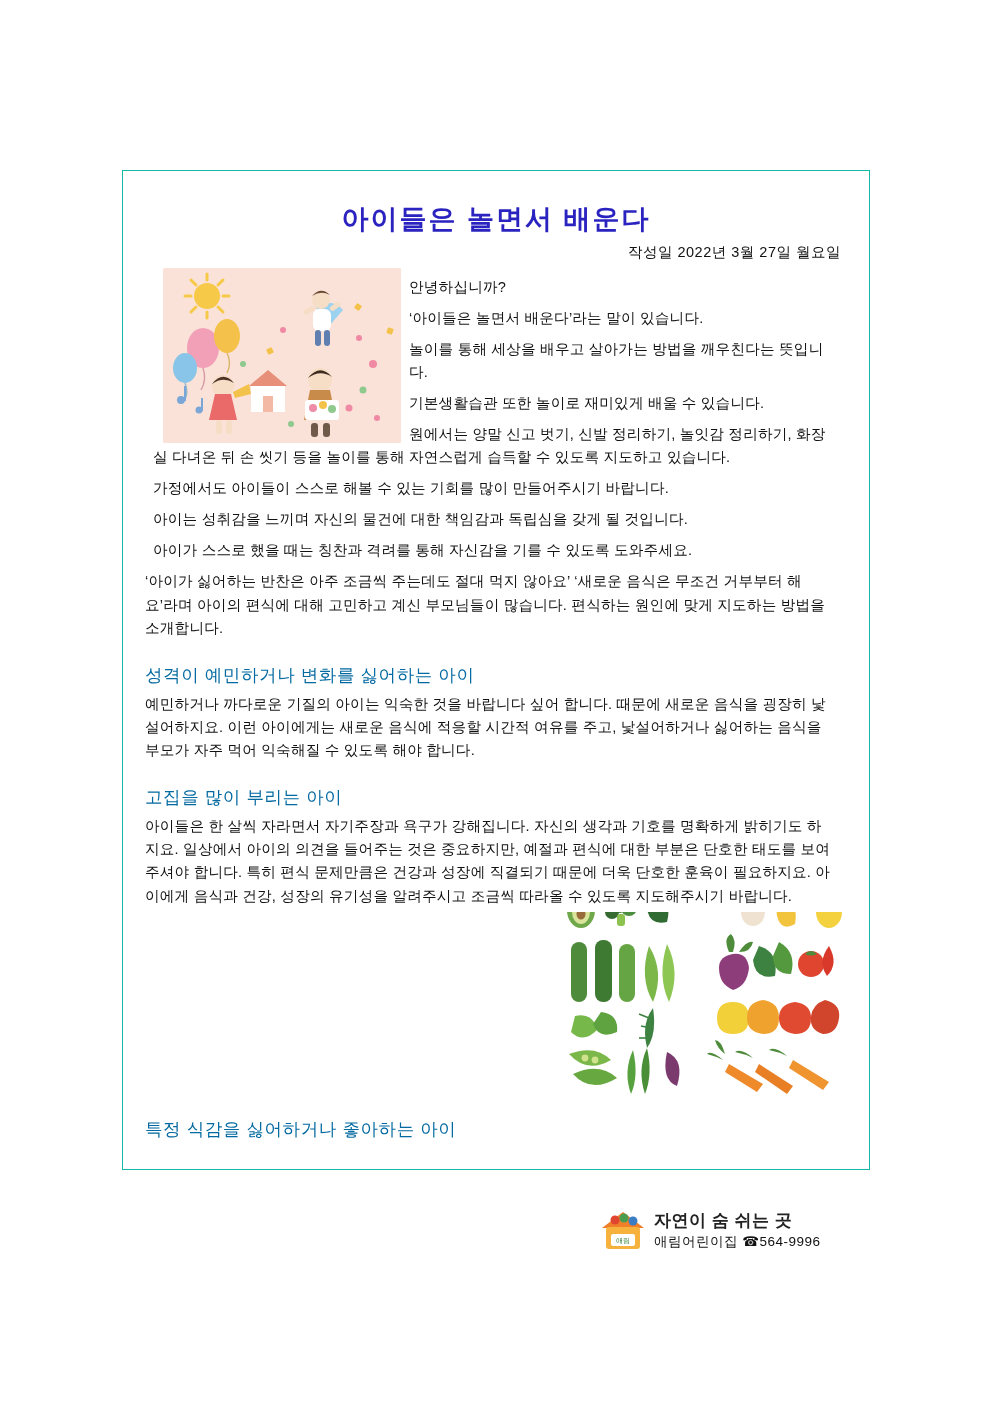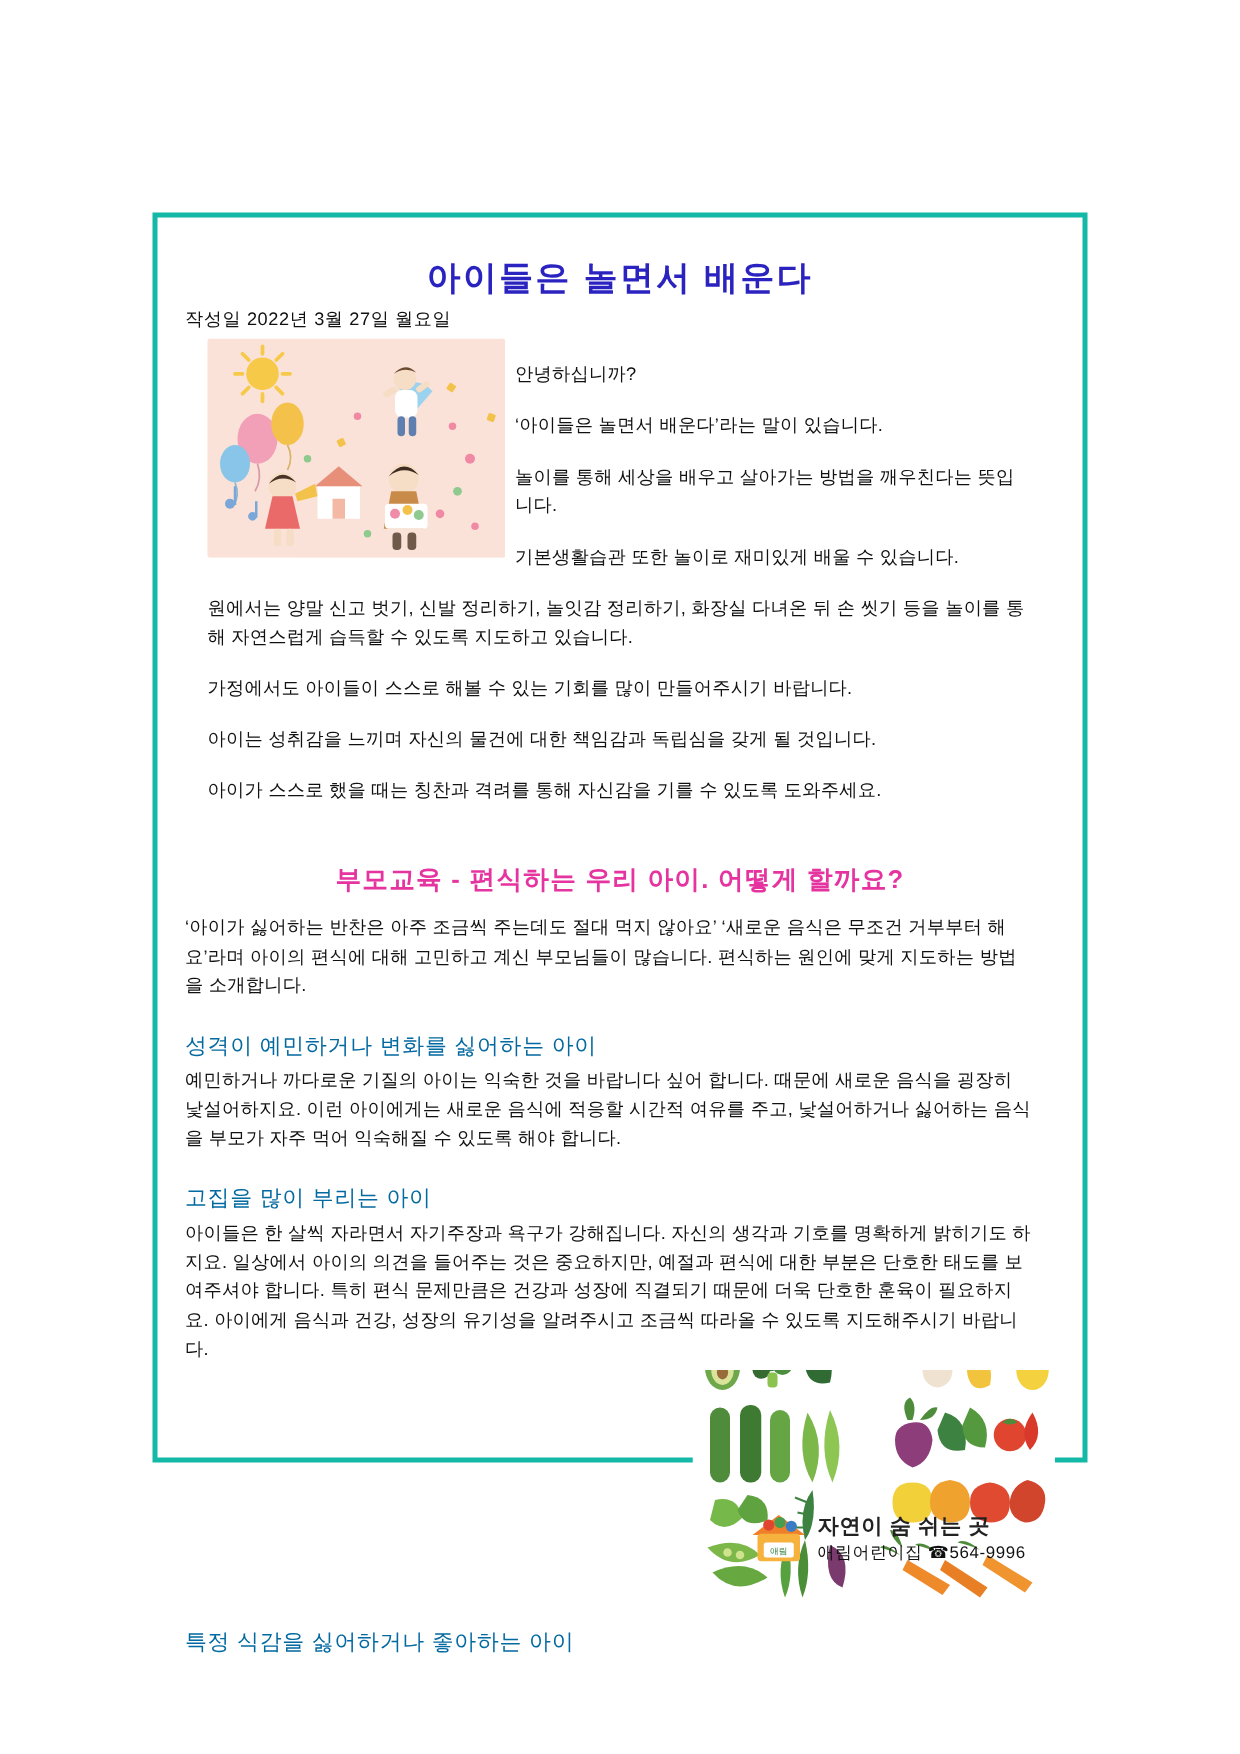--- a/index.html
+++ b/index.html
@@ -20,34 +20,34 @@
     width: 992px;
     height: 1403px;
     background: #fff;
   }
   .doc-frame {
     position: absolute;
     left: 122px;
     top: 170px;
     width: 748px;
     height: 1000px;
-    border: 4px solid #14b8a6;
+    border: 1px solid #14b8a6;
     box-sizing: border-box;
     padding: 20px 22px 10px 22px;
   }
   .doc-title {
     text-align: center;
     color: #2b23c0;
     font-size: 27px;
     font-weight: bold;
     letter-spacing: 2px;
     margin: 10px 0 6px 0;
   }
   .doc-date {
-    text-align: left;
+    text-align: right;
     font-size: 14.5px;
     color: #111;
     margin: 4px 6px 4px 0;
     letter-spacing: 0.5px;
   }
   .intro-block {
     position: relative;
     overflow: hidden;
   }
   .intro-illo {
@@ -60,21 +60,21 @@
     overflow: hidden;
     background: linear-gradient(135deg, #fde4da 0%, #fbe0d6 40%, #f8dcd4 100%);
   }
   .intro-text {
     font-size: 14.6px;
     line-height: 1.58;
     color: #111;
     letter-spacing: 0.2px;
     padding-top: 2px;
   }
-  .intro-text p { margin: 18px; }
+  .intro-text p { margin: 8px; }
   .clearfix::after { content: ""; display: block; clear: both; }
   .section-heading-center {
     text-align: center;
     color: #e534a0;
     font-size: 20.5px;
     font-weight: bold;
     letter-spacing: 1px;
     margin: 26px 0 14px 0;
   }
   .body-text {
@@ -234,21 +234,20 @@
         <p>‘아이들은 놀면서 배운다’라는 말이 있습니다.</p>
         <p>놀이를 통해 세상을 배우고 살아가는 방법을 깨우친다는 뜻입니다.</p>
         <p>기본생활습관 또한 놀이로 재미있게 배울 수 있습니다.</p>
         <p>원에서는 양말 신고 벗기, 신발 정리하기, 놀잇감 정리하기, 화장실 다녀온 뒤 손 씻기 등을 놀이를 통해 자연스럽게 습득할 수 있도록 지도하고 있습니다.</p>
         <p>가정에서도 아이들이 스스로 해볼 수 있는 기회를 많이 만들어주시기 바랍니다.</p>
         <p>아이는 성취감을 느끼며 자신의 물건에 대한 책임감과 독립심을 갖게 될 것입니다.</p>
         <p>아이가 스스로 했을 때는 칭찬과 격려를 통해 자신감을 기를 수 있도록 도와주세요.</p>
       </div>
     </div>
 
-    <h2 class="section-heading-center">부모교육 - 편식하는 우리 아이. 어떻게 할까요?</h2>
 
     <p class="body-text">‘아이가 싫어하는 반찬은 아주 조금씩 주는데도 절대 먹지 않아요’ ‘새로운 음식은 무조건 거부부터 해요’라며 아이의 편식에 대해 고민하고 계신 부모님들이 많습니다. 편식하는 원인에 맞게 지도하는 방법을 소개합니다.</p>
 
     <h3 class="sub-heading">성격이 예민하거나 변화를 싫어하는 아이</h3>
     <p class="body-text">예민하거나 까다로운 기질의 아이는 익숙한 것을 바랍니다 싶어 합니다. 때문에 새로운 음식을 굉장히 낯설어하지요. 이런 아이에게는 새로운 음식에 적응할 시간적 여유를 주고, 낯설어하거나 싫어하는 음식을 부모가 자주 먹어 익숙해질 수 있도록 해야 합니다.</p>
 
     <h3 class="sub-heading">고집을 많이 부리는 아이</h3>
     <p class="body-text">아이들은 한 살씩 자라면서 자기주장과 욕구가 강해집니다. 자신의 생각과 기호를 명확하게 밝히기도 하지요. 일상에서 아이의 의견을 들어주는 것은 중요하지만, 예절과 편식에 대한 부분은 단호한 태도를 보여주셔야 합니다. 특히 편식 문제만큼은 건강과 성장에 직결되기 때문에 더욱 단호한 훈육이 필요하지요. 아이에게 음식과 건강, 성장의 유기성을 알려주시고 조금씩 따라올 수 있도록 지도해주시기 바랍니다.</p>
 
     <div class="two-col clearfix">

